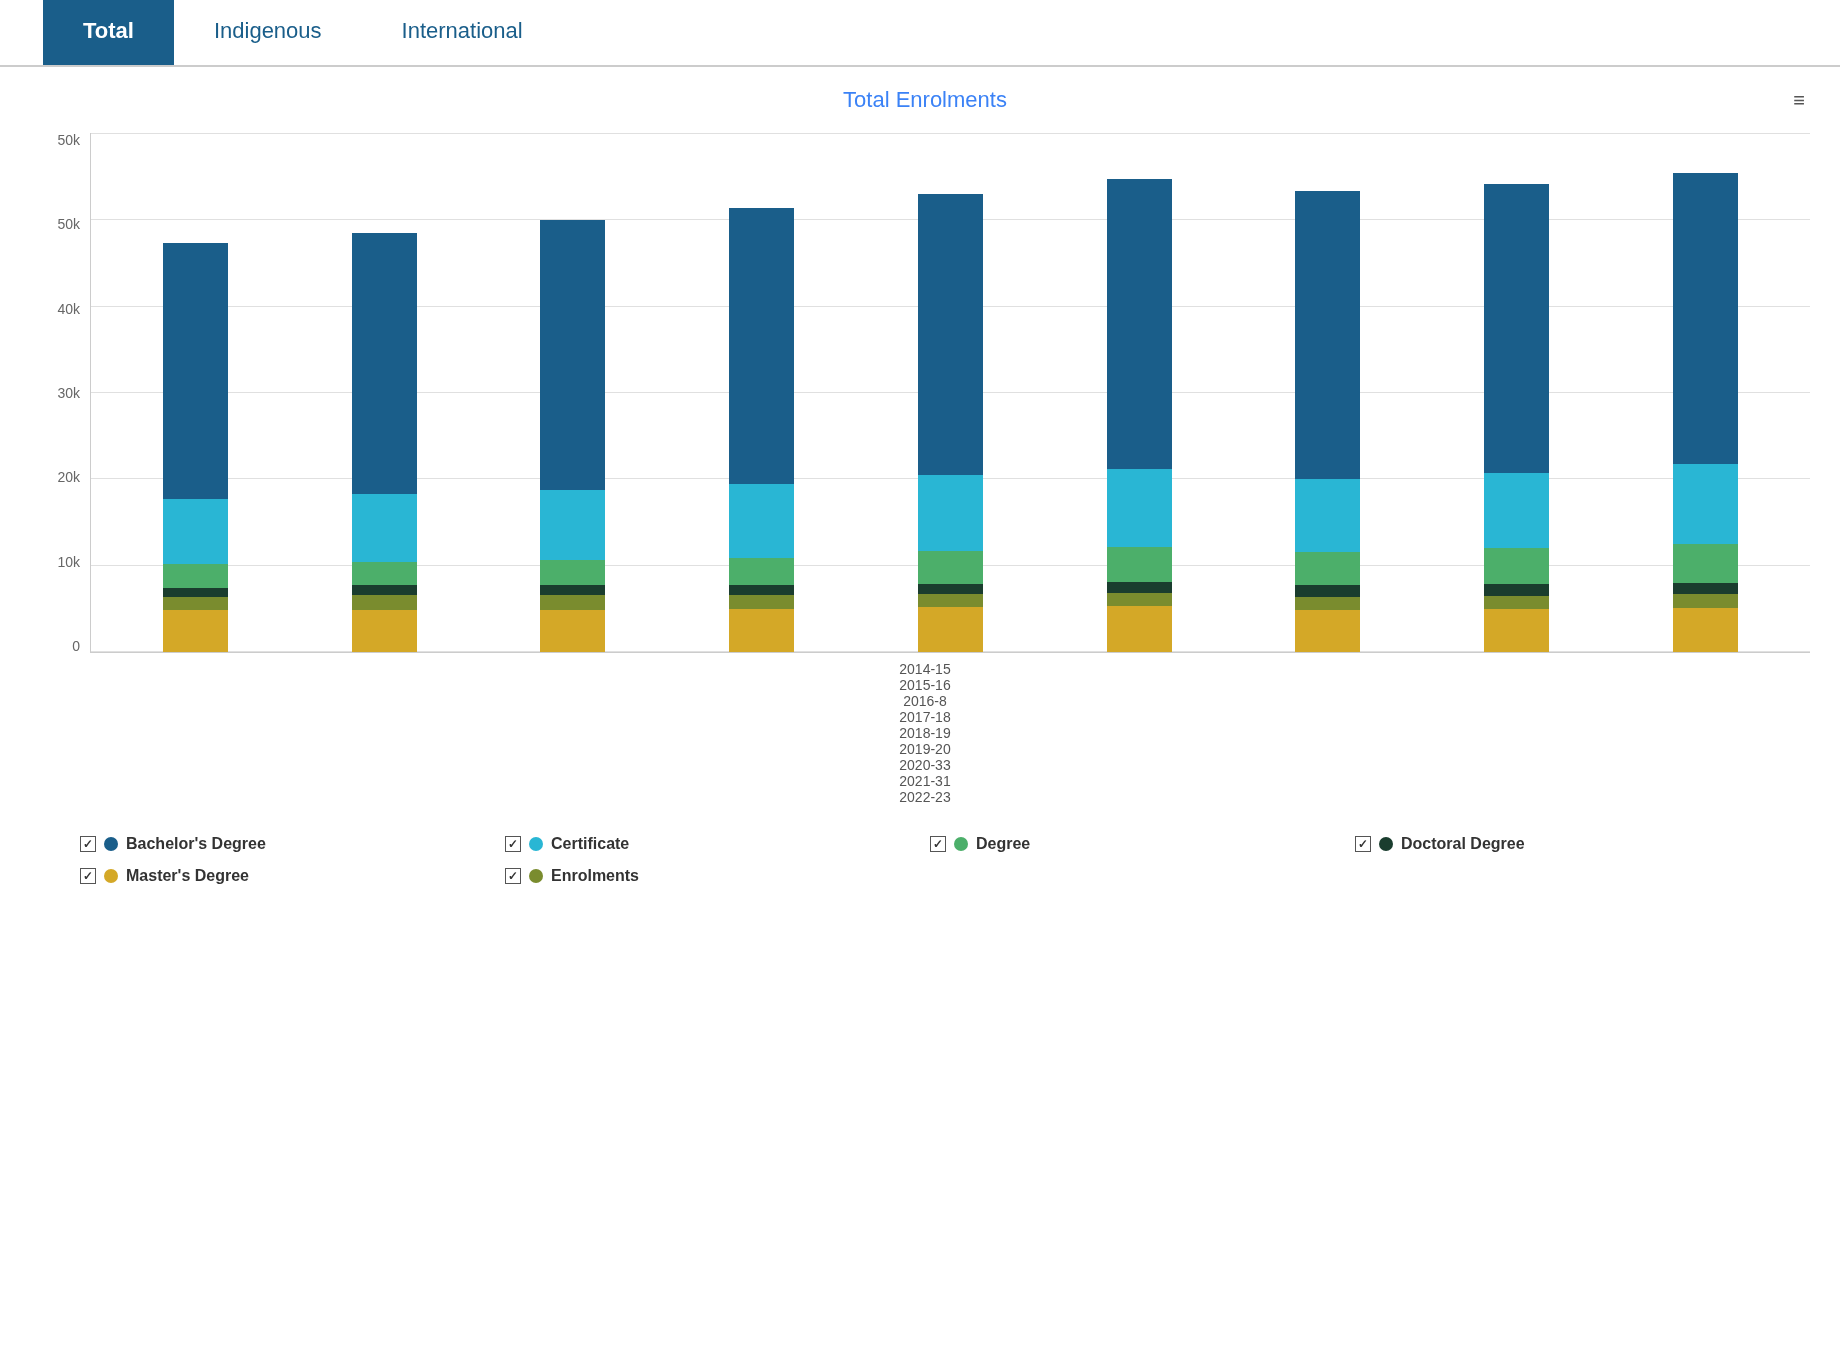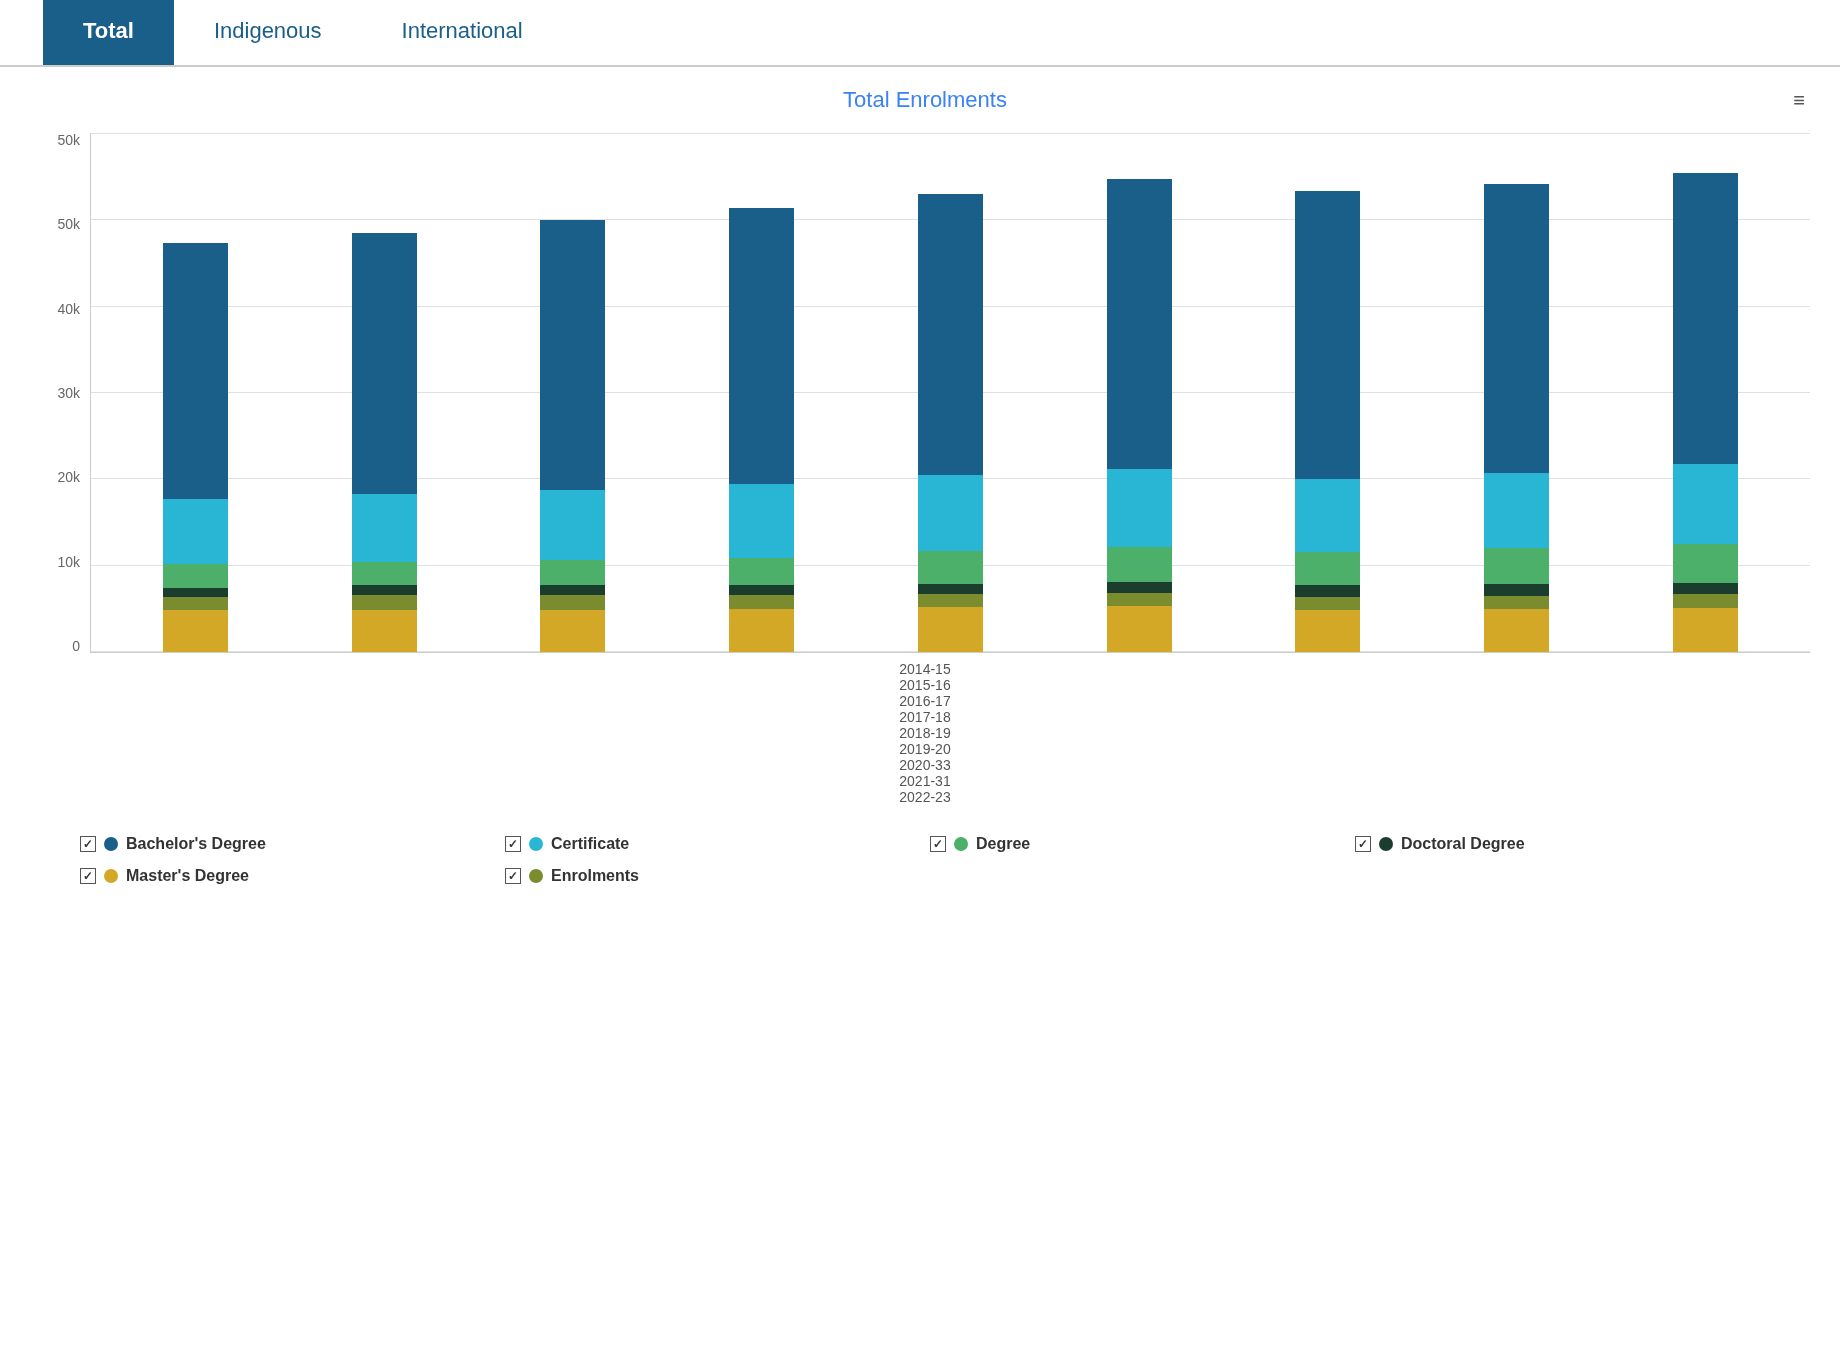--- a/index.html
+++ b/index.html
@@ -250,21 +250,21 @@
             <div class="bar-segment" style="height: 79.7333px; background-color: rgb(41, 182, 212);"></div>
             <div class="bar-segment" style="height: 291.2px; background-color: rgb(26, 94, 138);"></div>
           </div>
         </div>
     </div>
   </div>
 
   <div class="x-labels" id="x-labels">
       <div class="x-label">2014-15</div>
       <div class="x-label">2015-16</div>
-      <div class="x-label">2016-17</div>
+      <div class="x-label">2016-8</div>
       <div class="x-label">2017-18</div>
       <div class="x-label">2018-19</div>
       <div class="x-label">2019-20</div>
       <div class="x-label">2020-33</div>
       <div class="x-label">2021-31</div>
       <div class="x-label">2022-23</div>
     </div>
 
   <div class="legend" id="legend">
       <div class="legend-item">

